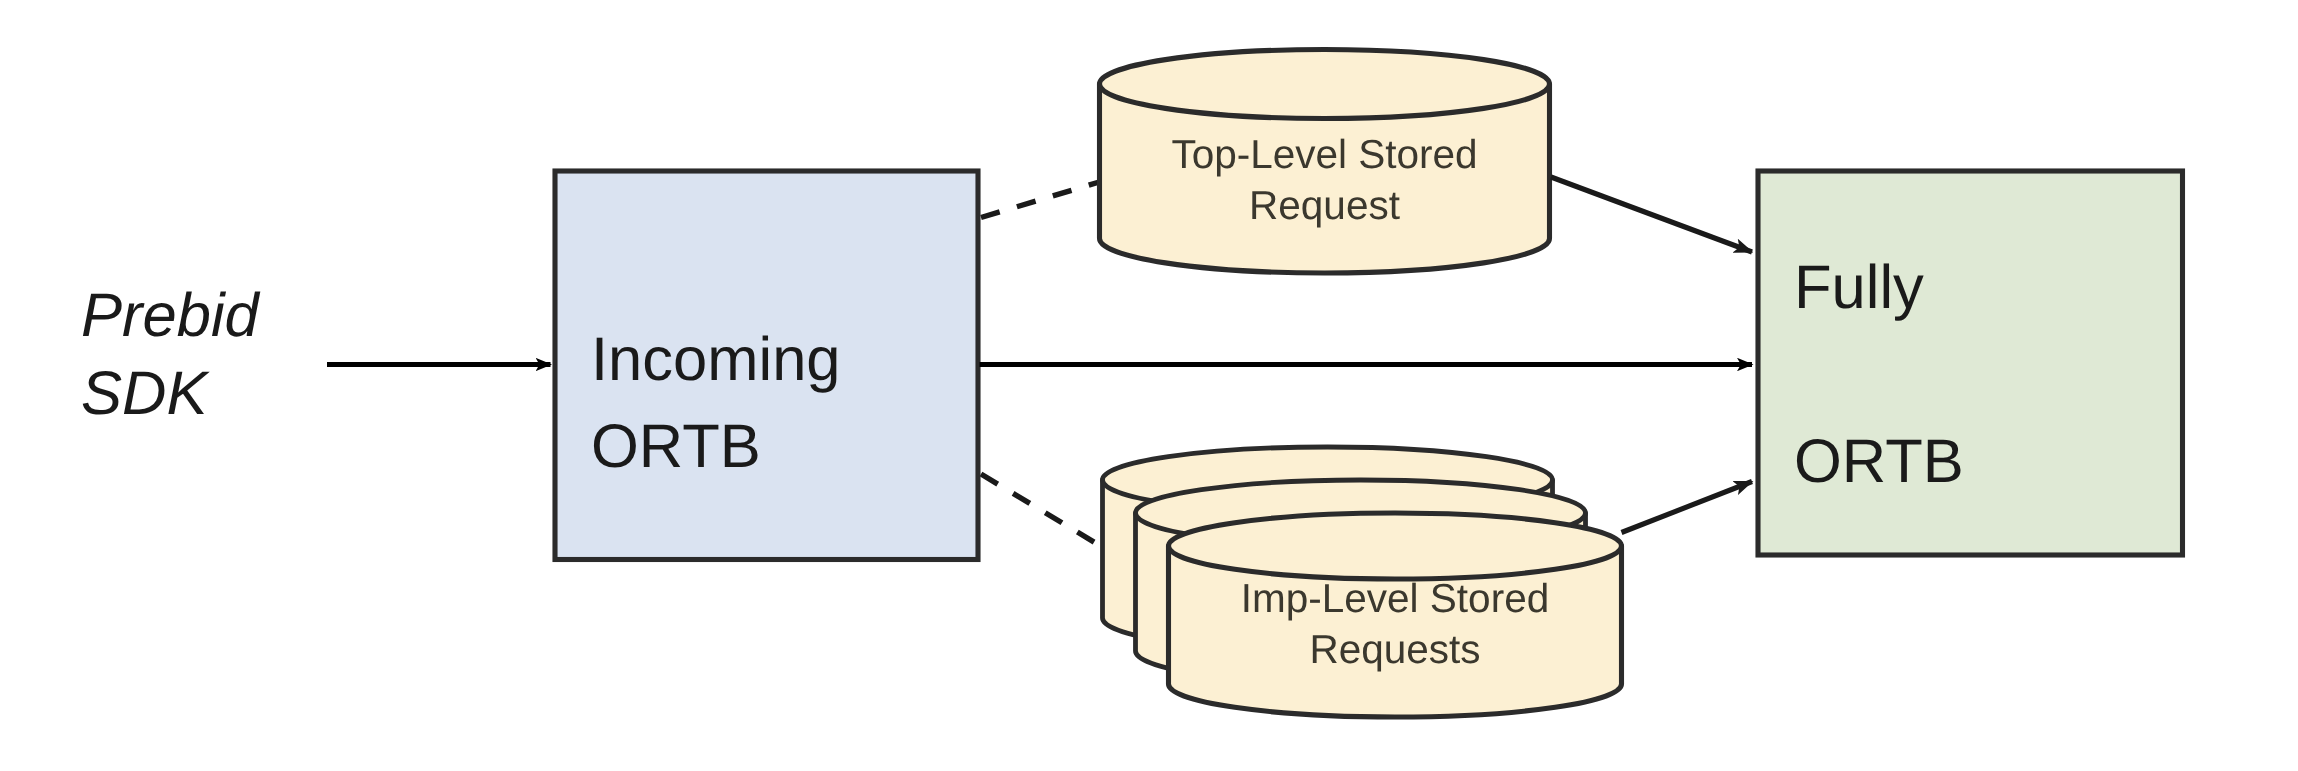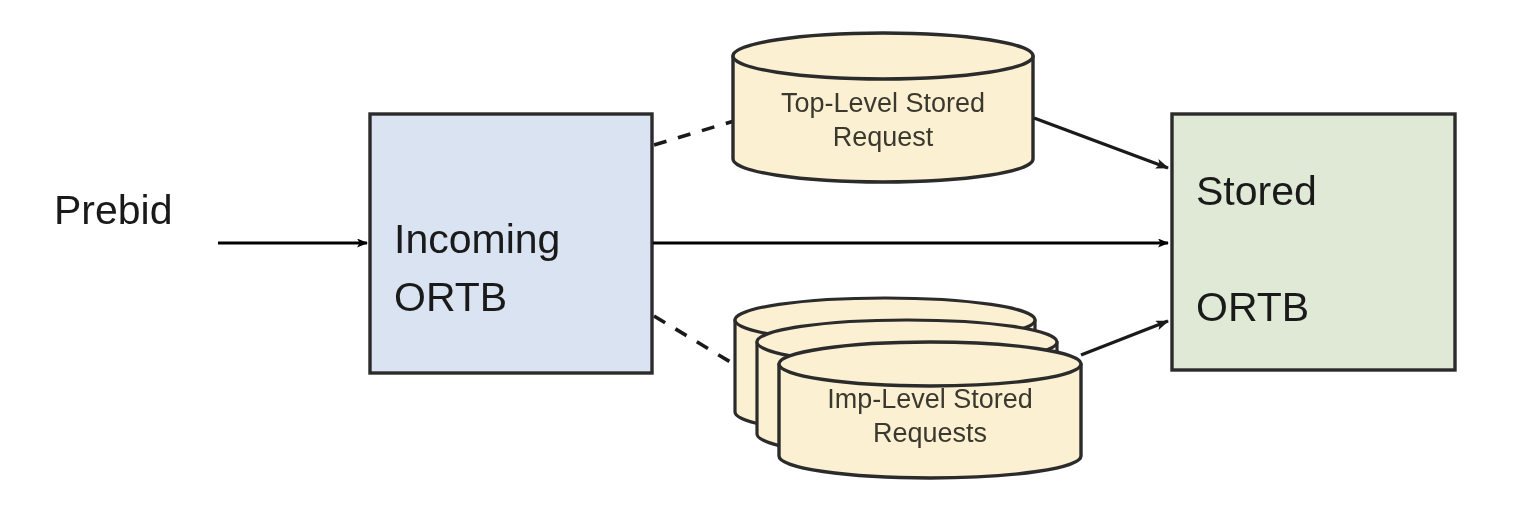--- a/index.html
+++ b/index.html
@@ -30,20 +30,21 @@
     white-space: pre;
     pointer-events: none;
   }
   
   #source-label {
     left: 54px;
     top: 184px;
     font-size: 41px;
     line-height: 52px;
     color: #1a1a1a;
+    font-style: italic;
   }
   
   #process-label {
     left: 394px;
     top: 162px;
     font-size: 41px;
     line-height: 58px;
     color: #1a1a1a;
     margin-top: 48px;
   }
@@ -139,23 +140,23 @@
 
     <g>
       <line x1="653" y1="243" x2="1168" y2="243" stroke="#000000" stroke-width="3.2" marker-end="url(#arrow-solid)"></line>
     </g>
 
     <g>
       <line x1="1081" y1="355" x2="1168" y2="321" stroke="#1a1a1a" stroke-width="3.4" marker-end="url(#arrow-thin)"></line>
     </g>
   </svg>
 
-  <div class="node-label" id="source-label"><span>Prebid</span><br></div>
+  <div class="node-label" id="source-label"><span>Prebid</span><br><span>SDK</span></div>
 
   <div class="node-label" id="process-label"><span>Incoming</span><br><span>ORTB</span><br></div>
 
-  <div class="node-label" id="output-label"><span>Stored</span><br><br><span>ORTB</span></div>
+  <div class="node-label" id="output-label"><span>Fully</span><br><br><span>ORTB</span></div>
 
   <div class="db-label" id="top-db-label"><span>Top-Level Stored</span><br><span>Request</span></div>
 
   <div class="db-label" id="imp-db-label"><span>Imp-Level Stored</span><br><span>Requests</span></div>
 
 </div>
 
 </body></html>

